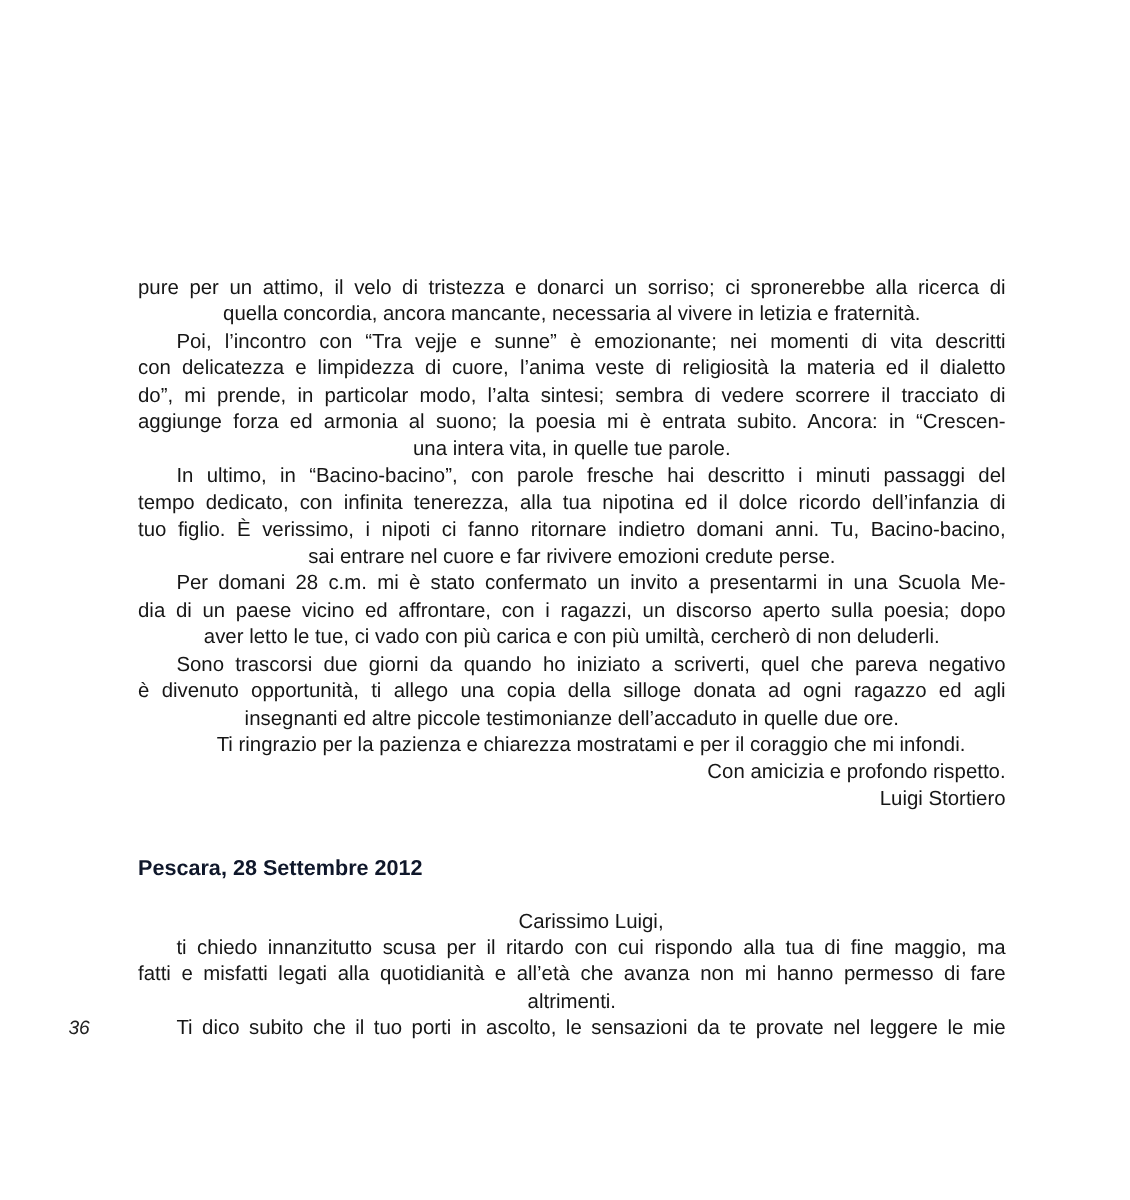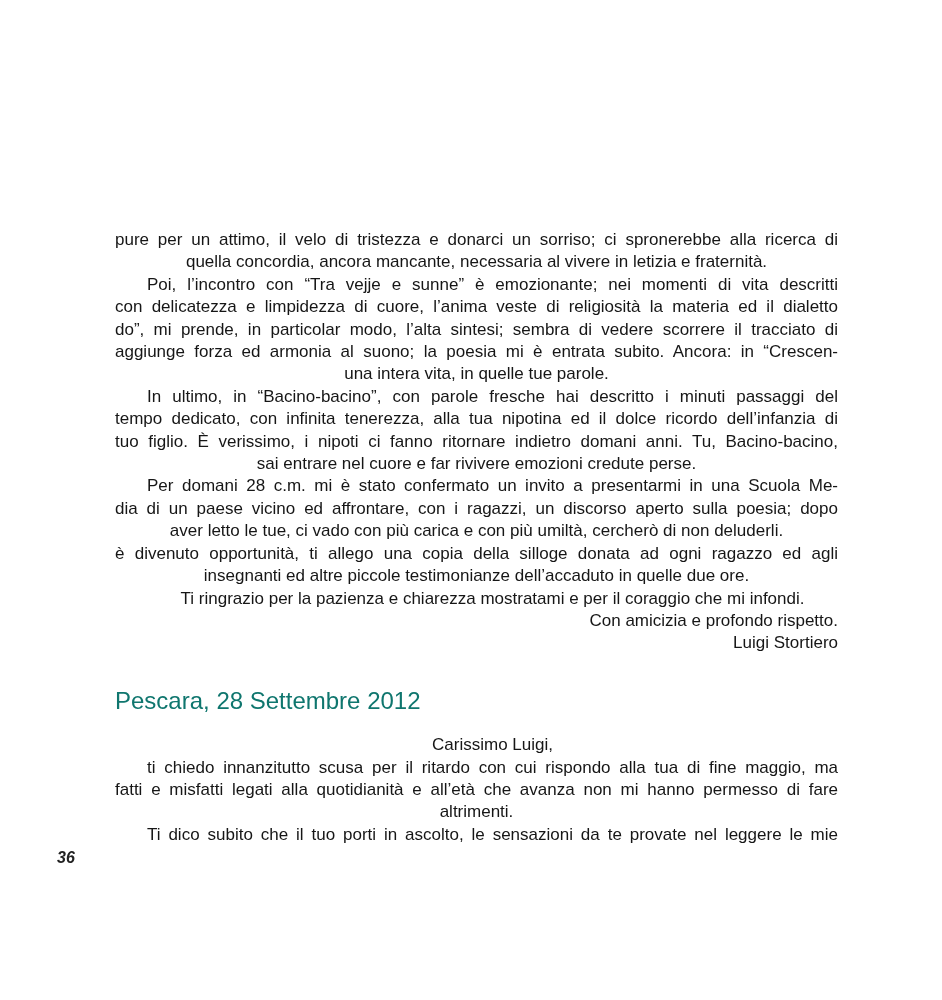--- a/index.html
+++ b/index.html
@@ -20,34 +20,33 @@
     font-size: 17px;
     line-height: 22.4px;
     -webkit-font-smoothing: antialiased;
   }
   .line { text-align: center; }
   .line.j { text-align: justify; text-align-last: justify; }
   .line.right { text-align: right; }
   .line.indent { text-indent: 32px; }
   .date-heading {
     margin: 35px 0 22px 0;
-    font-size: 24px;
-    font-weight: normal;
+    font-size: 18px;
+    font-weight: bold;
     line-height: 22.4px;
-    color: #0f766e;
+    color: #0f172a;
   }
   .folio {
     position: absolute;
     left: 57px;
     top: 847px;
     font-size: 16px;
     font-style: italic;
     line-height: 22px;
     color: #222222;
-    font-weight: bold;
   }
 </style>
 </head>
 <body>
 
 <div class="page">
   <div class="folio">36</div>
 
   <div class="text-block">
     <div id="letter-end-paras">
@@ -58,20 +57,21 @@
         <div class="line j">do”, mi prende, in particolar modo, l’alta sintesi; sembra di vedere scorrere il tracciato di</div>
         <div class="line j">aggiunge forza ed armonia al suono; la poesia mi è entrata subito. Ancora: in “Crescen-</div>
         <div class="line">una intera vita, in quelle tue parole.</div>
         <div class="line j indent">In ultimo, in “Bacino-bacino”, con parole fresche hai descritto i minuti passaggi del</div>
         <div class="line j">tempo dedicato, con infinita tenerezza, alla tua nipotina ed il dolce ricordo dell’infanzia di</div>
         <div class="line j">tuo figlio. È verissimo, i nipoti ci fanno ritornare indietro domani anni. Tu, Bacino-bacino,</div>
         <div class="line">sai entrare nel cuore e far rivivere emozioni credute perse.</div>
         <div class="line j indent">Per domani 28 c.m. mi è stato confermato un invito a presentarmi in una Scuola Me-</div>
         <div class="line j">dia di un paese vicino ed affrontare, con i ragazzi, un discorso aperto sulla poesia; dopo</div>
         <div class="line">aver letto le tue, ci vado con più carica e con più umiltà, cercherò di non deluderli.</div>
+        <div class="line j indent">Sono trascorsi due giorni da quando ho iniziato a scriverti, quel che pareva negativo</div>
         <div class="line j">è divenuto opportunità, ti allego una copia della silloge donata ad ogni ragazzo ed agli</div>
         <div class="line">insegnanti ed altre piccole testimonianze dell’accaduto in quelle due ore.</div>
         <div class="line indent">Ti ringrazio per la pazienza e chiarezza mostratami e per il coraggio che mi infondi.</div>
       </div>
 
     <div class="closing">
       <div class="line right">Con amicizia e profondo rispetto.</div>
       <div class="line right">Luigi Stortiero</div>
     </div>
 

